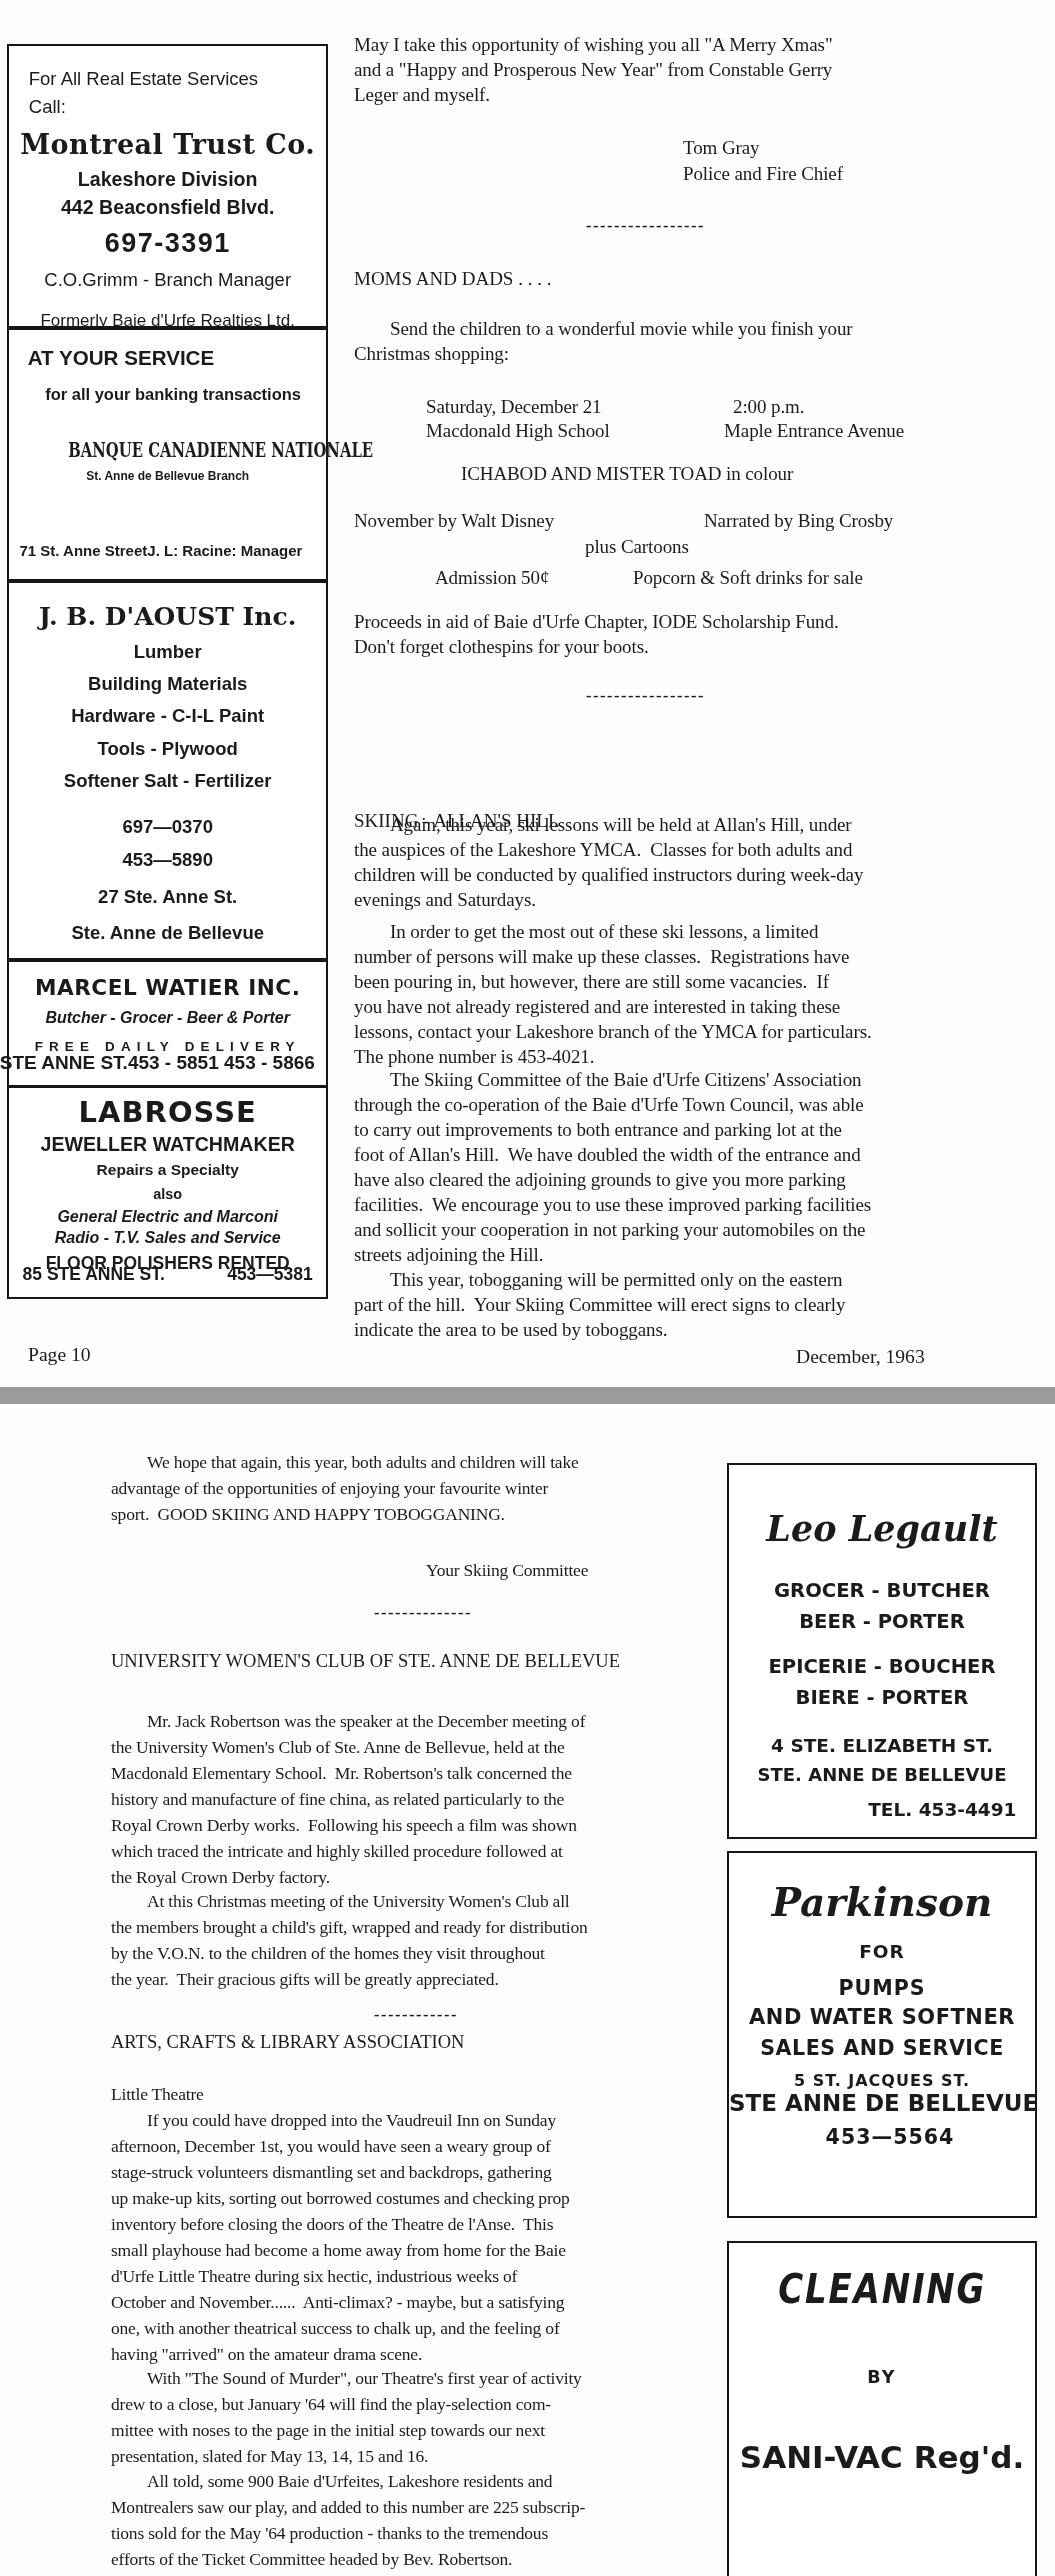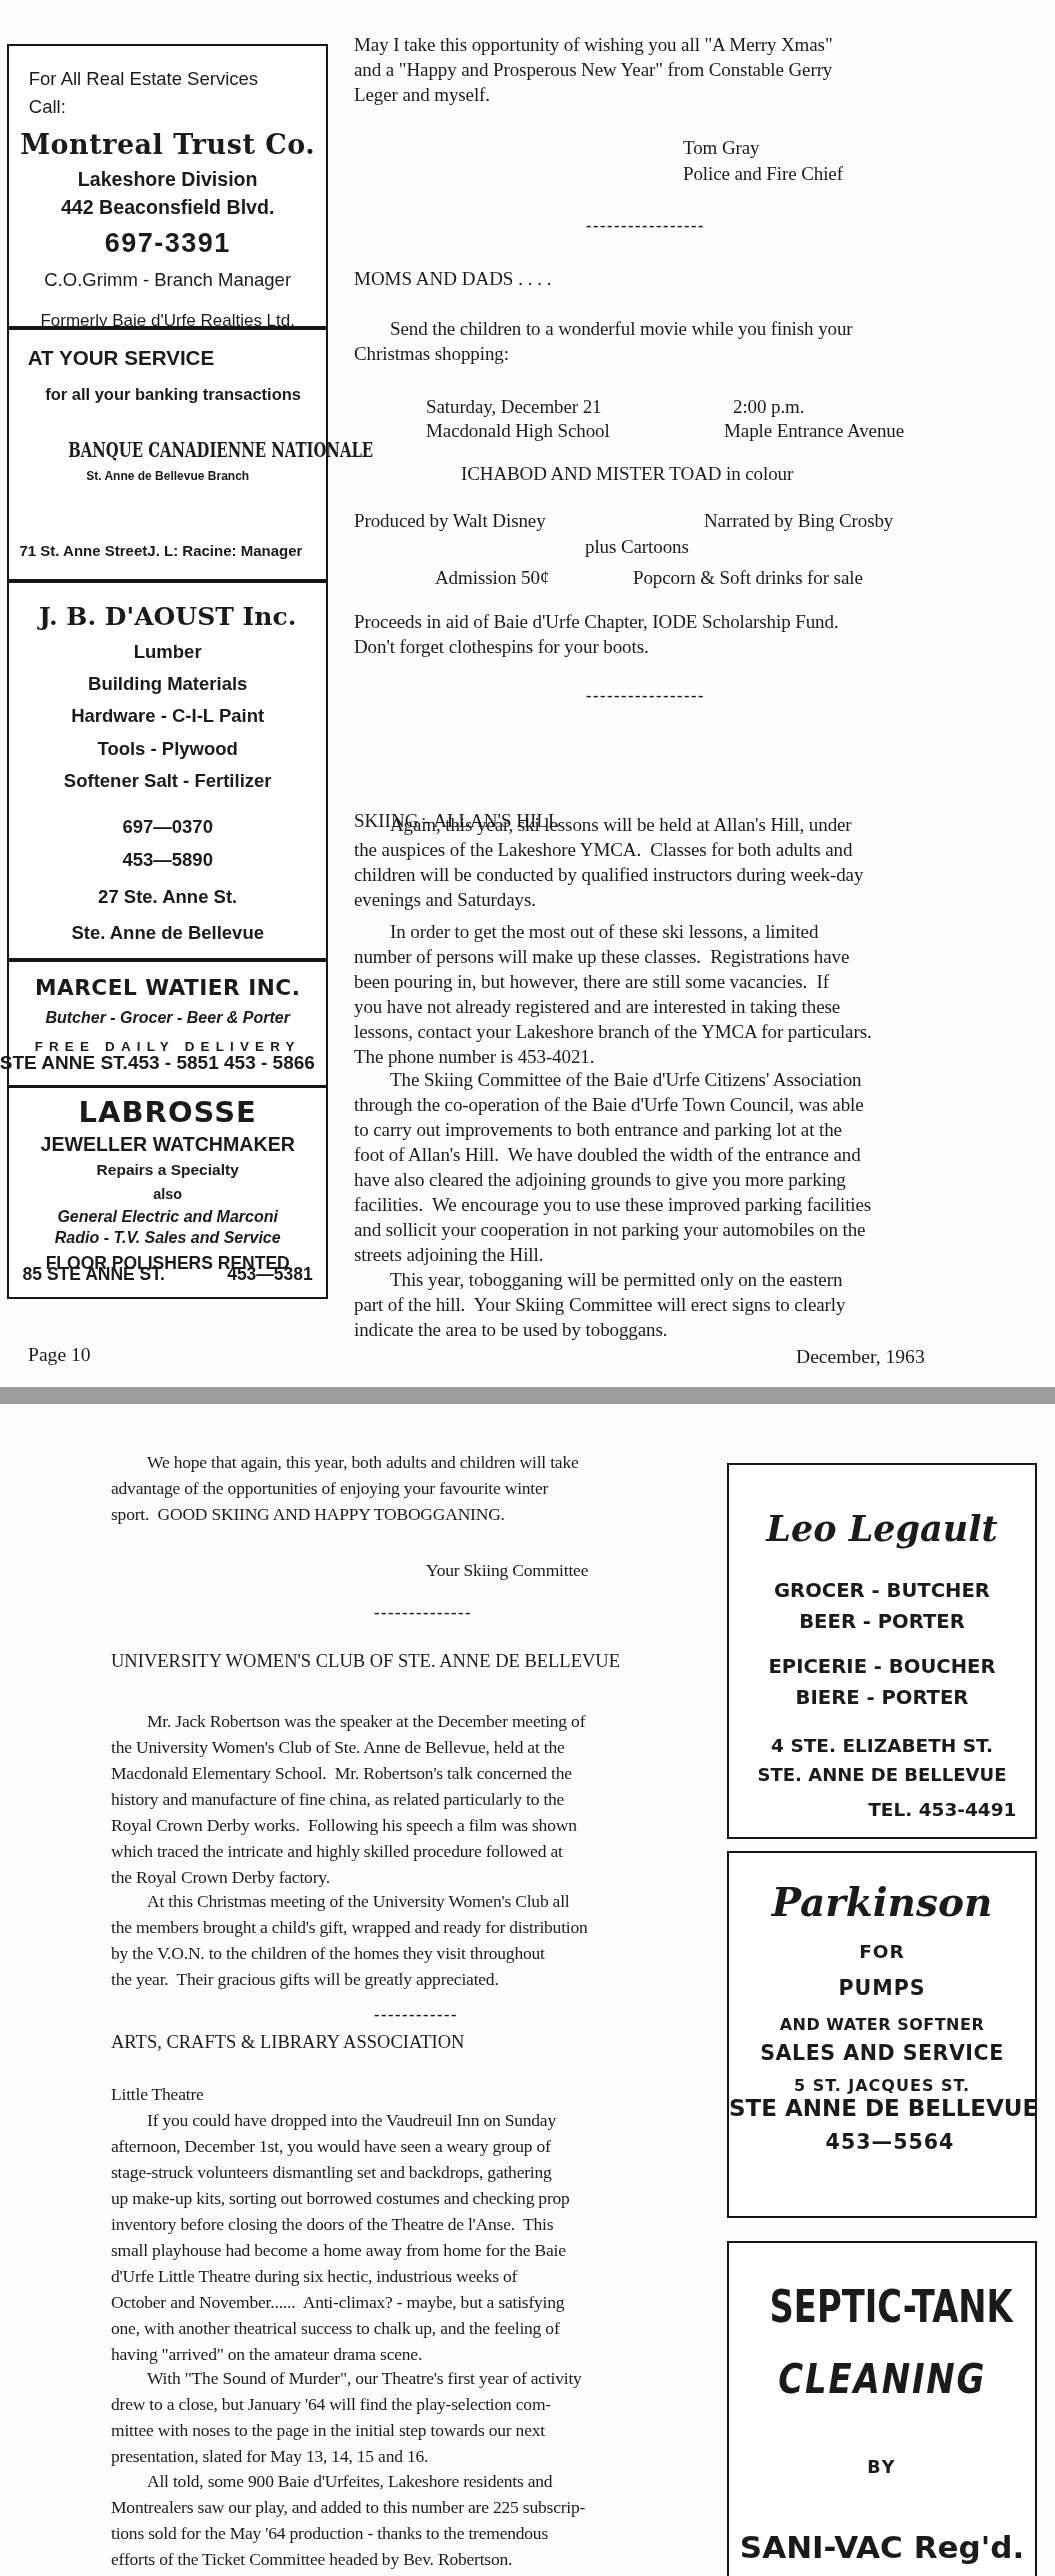--- a/index.html
+++ b/index.html
@@ -67,21 +67,21 @@
   .lg-fr1{font-size:19.6px;margin-top:21.6px;}
   .lg-fr2{font-size:19.6px;margin-top:8.2px;}
   .lg-a1{font-size:18.5px;margin-top:26px;}
   .lg-a2{font-size:18px;margin-top:8.2px;}
   .lg-ph{font-size:18.5px;margin-top:13.4px;text-align:right;padding-right:18.5px;}
   
   .pk-name{font-size:39px;margin-top:26px;}
   .pk-for{font-size:18.5px;margin-top:15.5px;letter-spacing:1px;}
   .pk-srv{font-size:41px;margin-top:6.2px;letter-spacing:1px;}
   .pk-i1{font-size:20.6px;margin-top:14.4px;letter-spacing:1px;}
-  .pk-i2{font-size:16px;margin-top:15px;letter-spacing:0.5px;}
+  .pk-i2{font-size:21px;margin-top:5px;letter-spacing:0.5px;}
   .pk-i3{font-size:20.6px;margin-top:7.2px;letter-spacing:0.5px;}
   .pk-a1{font-size:16px;margin-top:11.3px;letter-spacing:1px;}
   .pk-a2{font-size:23px;margin-top:0;}
   .pk-ph{font-size:20.6px;margin-top:8.2px;letter-spacing:1px;padding-left:16px;}
   
   .sv-l1{font-size:45px;margin-top:37px;}
   .sv-l2{font-size:40px;margin-top:23px;letter-spacing:2.1px;}
   .sv-by{font-size:17.5px;margin-top:54px;letter-spacing:2.1px;}
   .sv-name{font-size:31px;margin-top:52px;}
 </style>
@@ -159,21 +159,21 @@
       <div class="abs body10" style="left:329px;top:161px;">Police and Fire Chief</div>
       <div class="abs divdash" style="left:232px;top:216px;">-----------------</div>
       <div class="abs h10" style="left:0;top:268px;">MOMS AND DADS . . . .</div>
       <div class="abs body10 indent" style="left:0;top:316px;">Send the children to a wonderful movie while you finish your
 Christmas shopping:</div>
       <div class="abs body10" style="left:72px;top:394px;">Saturday, December 21</div>
       <div class="abs body10" style="left:379px;top:394px;">2:00 p.m.</div>
       <div class="abs body10" style="left:72px;top:418px;">Macdonald High School</div>
       <div class="abs body10" style="left:370px;top:418px;">Maple Entrance Avenue</div>
       <div class="abs body10" style="left:107px;top:461px;">ICHABOD AND MISTER TOAD in colour</div>
-      <div class="abs body10" style="left:0;top:508px;">Produced by Walt Disney</div>
+      <div class="abs body10" style="left:0;top:508px;">November by Walt Disney</div>
       <div class="abs body10" style="left:350px;top:508px;">Narrated by Bing Crosby</div>
       <div class="abs body10" style="left:231px;top:534px;">plus Cartoons</div>
       <div class="abs body10" style="left:81px;top:565px;">Admission 50¢</div>
       <div class="abs body10" style="left:279px;top:565px;">Popcorn &amp; Soft drinks for sale</div>
       <div class="abs body10" style="left:0;top:609px;">Proceeds in aid of Baie d'Urfe Chapter, IODE Scholarship Fund.
 Don't forget clothespins for your boots.</div>
       <div class="abs divdash" style="left:232px;top:686px;">-----------------</div>
       <div class="abs h10" style="left:0;top:810px;">SKIING - ALLAN'S HILL</div>
       <div class="abs body10 indent" style="left:0;top:812px;">Again, this year, ski lessons will be held at Allan's Hill, under
 the auspices of the Lakeshore YMCA.  Classes for both adults and
@@ -270,21 +270,20 @@
       <div class="dsans b ctr pk-for nw">FOR</div>
       <div class="dsans b ctr pk-i1 nw">PUMPS</div>
       <div class="dsans b ctr pk-i2 nw">AND WATER SOFTNER</div>
       <div class="dsans b ctr pk-i3 nw">SALES AND SERVICE</div>
       <div class="dsans b ctr pk-a1 nw">5 ST. JACQUES ST.</div>
       <div class="dsans b ctr pk-a2 nw">STE ANNE DE BELLEVUE</div>
       <div class="dsans b ctr pk-ph nw">453—5564</div>
     </div>
 
     <div class="box" style="left:727px;top:2241px;width:310px;height:475px;">
-      <div class="ctr sv-l1 nw"><span class="dsans b sqz sqz75">SEPTIC-TANK</span></div>
       <div class="ctr sv-l2 nw"><span class="dsans b i sqz sqz85">CLEANING</span></div>
       <div class="dsans b ctr sv-by nw">BY</div>
       <div class="dsans b ctr sv-name nw">SANI-VAC Reg'd.</div>
 
     </div>
 
   </div>
 
 </div>
 

